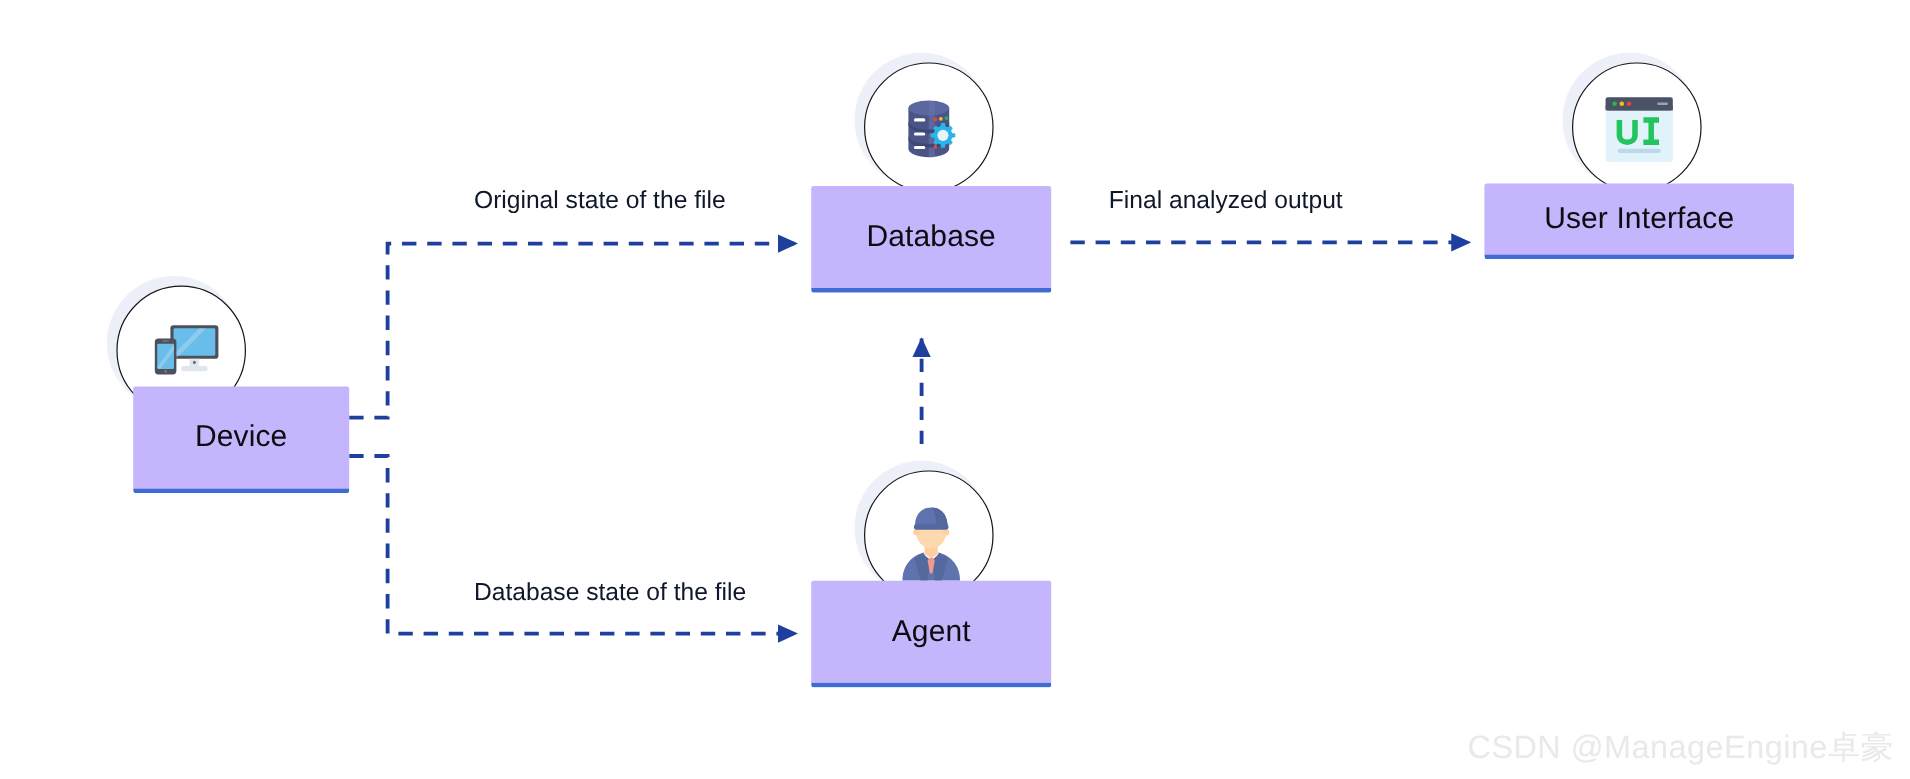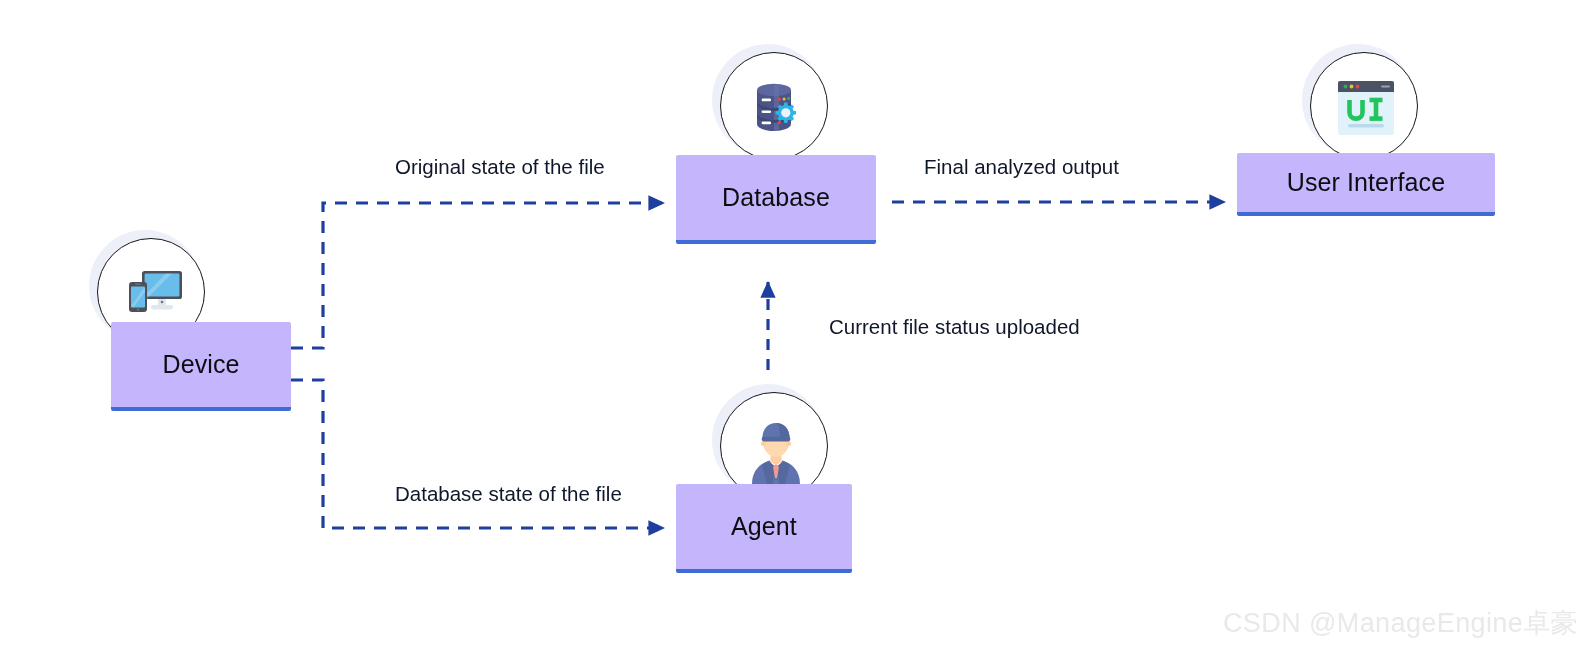--- a/index.html
+++ b/index.html
@@ -132,21 +132,20 @@
 
     <path d="M 892 202 L 1225 202" fill="none" stroke="#1f3f9e" stroke-width="3.2" stroke-dasharray="12 9" stroke-linecap="butt" marker-end="url(#arrowR)"></path>
 
     <path d="M 768 370 L 768 282" fill="none" stroke="#1f3f9e" stroke-width="3.2" stroke-dasharray="11 9" stroke-linecap="butt" marker-end="url(#arrowU)"></path>
   </svg>
 
   <div class="edge-label" style="left:363px; top:157px;">Original state of the file</div>
 
   <div class="edge-label" style="left:892px; top:157px;">Final analyzed output</div>
 
-  <div class="edge-label" style="left:797px; top:317px;">Current file status uploaded</div>
 
   <div class="edge-label" style="left:363px; top:484px;">Database state of the file</div>
 
   <div class="node" style="left:63px; top:322px; width:180px; height:89px;">
     <div class="node-icon-wrap" style="top:-84px;">
       <div class="halo"></div>
       <div class="ring"></div>
       <div class="glyph">
         <svg viewBox="0 0 66 66" width="66" height="66" xmlns="http://www.w3.org/2000/svg">
 
@@ -225,21 +224,21 @@
 
           <circle cx="23.6" cy="31.5" r="2.6" fill="#ffcfa3"></circle>
           <circle cx="48.4" cy="31.5" r="2.6" fill="#ffcfa3"></circle>
 
           <path d="M 22.3 27.5 C 22.3 16 28.4 11 36 11 C 43.6 11 49.7 16 49.7 27.5 Z" fill="#5f74ae"></path>
           <path d="M 36 11 C 43.6 11 49.7 16 49.7 27.5 L 40 27.5 C 40 17 38.6 12.5 36 11 Z" fill="#55689e"></path>
           <rect x="21.6" y="24.8" width="28.8" height="4.6" rx="2.3" fill="#55689e"></rect>
         </svg>
       </div>
     </div>
-    <div class="node-box" style="width:176px; height:89px;">
+    <div class="node-box" style="width:200px; height:89px;">
       <span class="node-label">Agent</span>
     </div>
   </div>
 
   <div class="node" style="left:1237px; top:153px; width:258px; height:89px;">
     <div class="node-icon-wrap" style="top:-101px;">
       <div class="halo"></div>
       <div class="ring"></div>
       <div class="glyph" style="width:60px;height:58px;">
         <svg viewBox="0 0 60 58" width="60" height="58" xmlns="http://www.w3.org/2000/svg">

